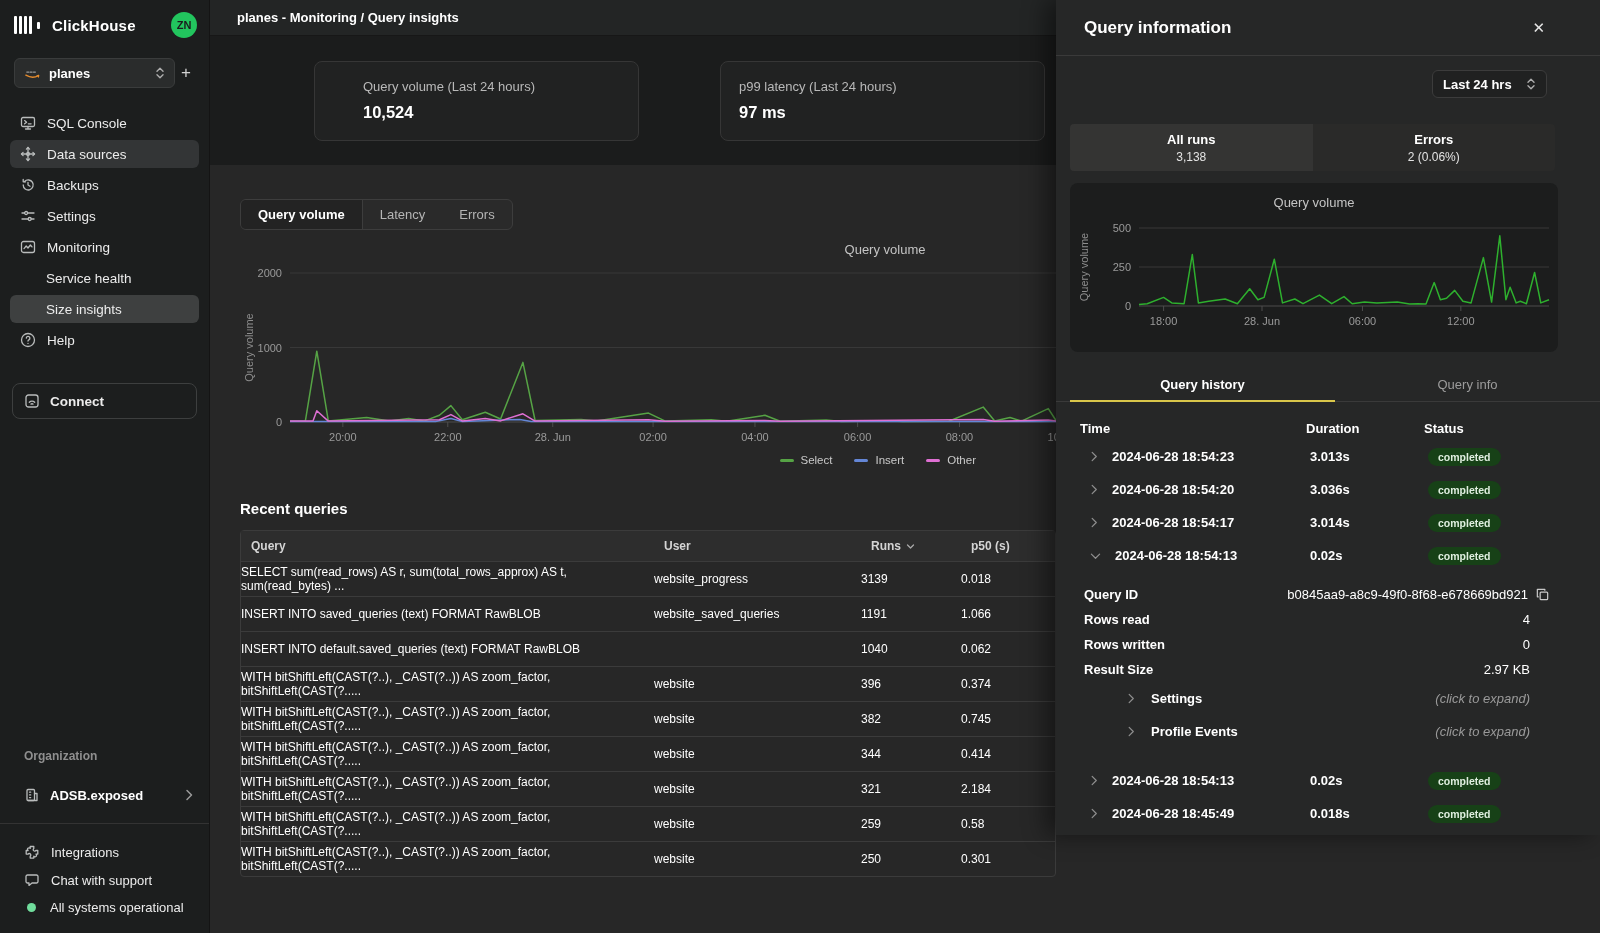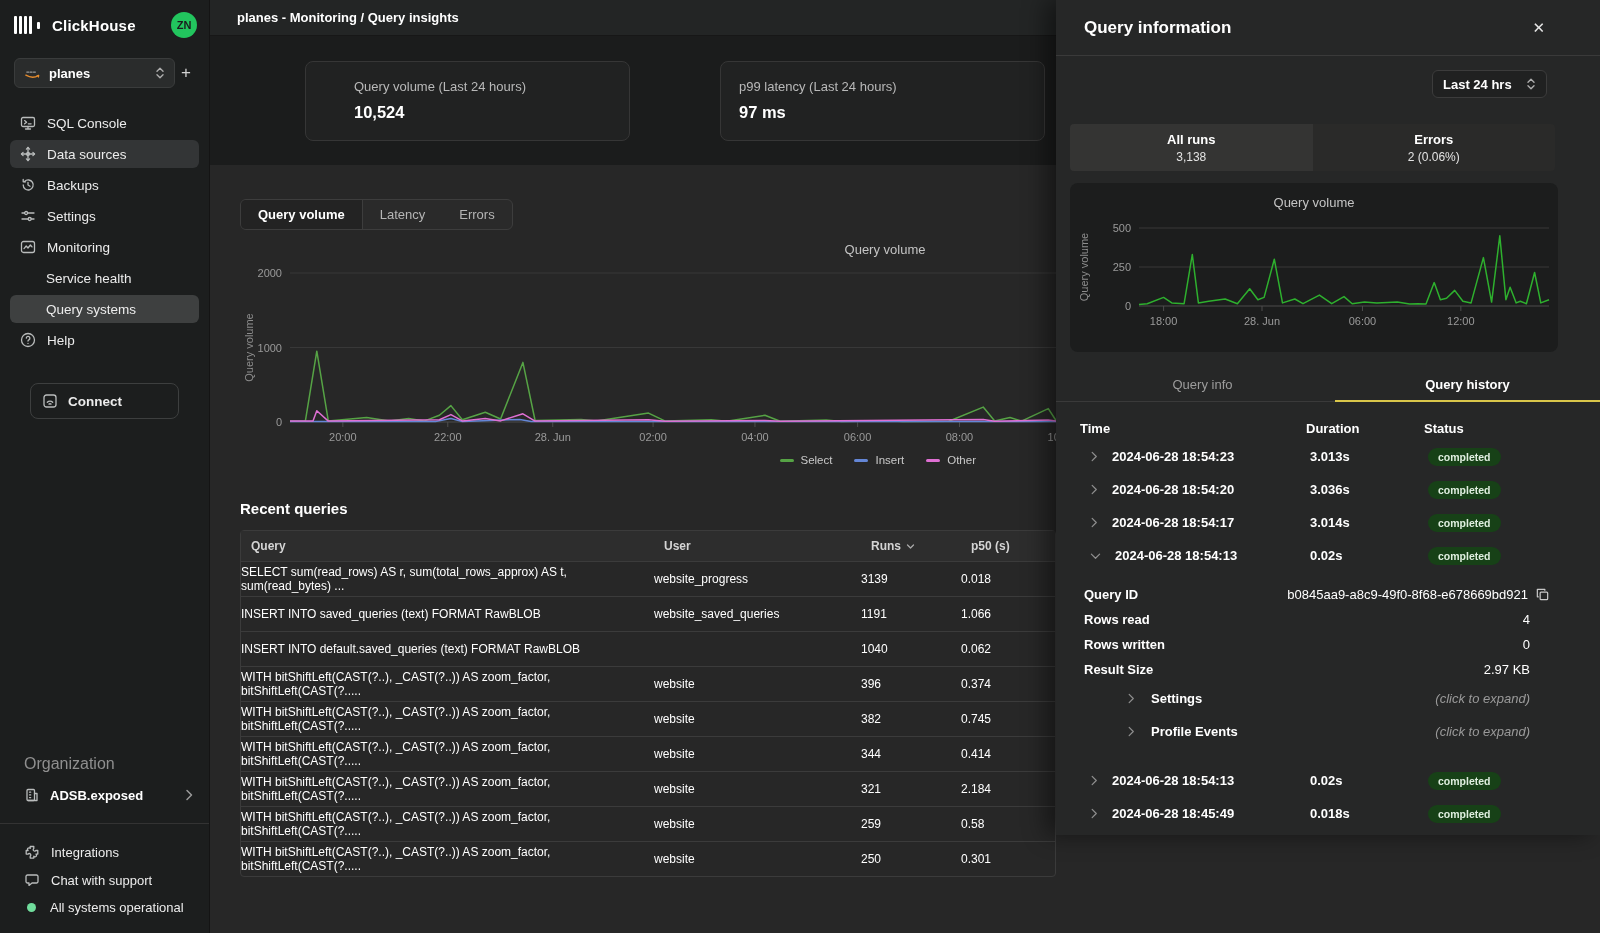--- a/index.html
+++ b/index.html
@@ -22,44 +22,44 @@
     display:flex; align-items:center; gap:8px; padding:0 9px; font-size:13px; font-weight:600; }
   .service-select .ud { margin-left:auto; color:#aeaeae; }
   .add-btn { width:22px; height:26px; background:none; border:none; color:#d2d2d2; font-size:17px; cursor:pointer; }
   nav { margin-top:18px; }
   .nav-item { display:flex; align-items:center; gap:11px; height:28px; margin:3px 10px; padding:0 10px;
     border-radius:6px; font-size:13.5px; font-weight:500; color:#ececec; cursor:pointer; }
   .nav-item.indent { padding-left:36px; }
   .nav-item.active { background:#333536; }
   .nav-item.selected { background:#3e4040; }
   .ico { display:inline-flex; color:#b9bcbc; }
-  .connect { margin:26px 30px 0; height:36px; display:flex; align-items:center; gap:10px; padding:0 11px;
+  .connect { margin:26px 12px 0; height:36px; display:flex; align-items:center; gap:10px; padding:0 11px;
     background:none; border:1px solid #3d3f3f; border-radius:8px; color:#ececec; font-size:13.5px; font-weight:600;
     font-family:inherit; cursor:pointer; }
   .grow { flex:1; }
-  .org-label { margin:0 0 10px 24px; font-size:16px; color:#8f8f8f; font-weight:400; }
+  .org-label { margin:0 0 20px 24px; font-size:12px; color:#8f8f8f; font-weight:700; }
   .org-item { display:flex; align-items:center; gap:10px; padding:0 16px 0 24px; height:24px; font-size:13px;
     font-weight:700; cursor:pointer; }
   .org-item .chev { margin-left:auto; color:#9a9a9a; }
   .side-divider { border-top:1px solid #333; margin:16px 0 14px; }
   .foot-item { display:flex; align-items:center; gap:11px; padding:6px 0 6px 24px; font-size:13px; font-weight:500;
     color:#ececec; cursor:pointer; }
   .dot { width:9px; height:9px; border-radius:50%; background:#70dd9c; margin:0 3px; }
   .sidebar-bottom { padding-bottom:12px; }
 
   
   .main { width:846px; min-width:846px; height:933px; overflow:hidden; background:#272727; position:relative; }
   .topbar { height:36px; background:#232525; border-bottom:1px solid #171717; display:flex; align-items:center;
     padding-left:27px; font-size:13px; font-weight:700; }
   .hero { height:129px; background:#1b1c1c; position:relative; }
   .stat-card { position:absolute; top:25px; width:325px; height:80px; background:#212222;
     border:1px solid #363636; border-radius:8px; padding:17px 18px; }
   .stat-card .cl { font-size:13px; color:#b9b9b9; }
   .stat-card .cv { margin-top:9px; font-size:16.5px; font-weight:700; }
-  .card-0 { left:95px;padding-left:48px; } .card-1 { left:510px; }
+  .card-0 { left:104px;padding-left:48px; } .card-1 { left:510px; }
   .content { padding:34px 0 0 30px; }
   .tabgroup { display:inline-flex; border:1px solid #3d3d3d; border-radius:6px; overflow:hidden; background:#2a2a2a; }
   .tab { height:29px; display:flex; align-items:center; padding:0 17px; font-size:13px; color:#b5b5b5; cursor:pointer; }
   .tab.on { background:#232323; color:#fff; font-weight:700; border-right:1px solid #3d3d3d; }
   .chart-wrap { position:relative; margin-top:12px; width:816px; }
   .chart-title { position:absolute; left:645px; top:0; transform:translateX(-50%); font-size:13px; color:#c4c4c4; }
   svg { overflow:hidden; display:block; }
   .tick { fill:#9a9a9a; font-size:11px; font-family:"Liberation Sans",sans-serif; }
   .ylab { fill:#8d8d8d; font-size:11px; font-family:"Liberation Sans",sans-serif; }
   .legend { display:flex; justify-content:flex-end; gap:22px; padding-right:80px; margin-top:12px; }
@@ -200,21 +200,21 @@
               <rect x="1.5" y="2.5" width="13" height="11" rx="2"></rect>
               <path d="M4 9.6l2.2-2.6 1.8 2 2.4-3 1.6 1.9"></path>
             </svg>
           </span>
           <span class="lbl">Monitoring</span>
         </div>
         <div class="nav-item indent">
           <span class="lbl">Service health</span>
         </div>
         <div class="nav-item indent selected">
-          <span class="lbl">Query systems</span>
+          <span class="lbl">Size insights</span>
         </div>
         <div class="nav-item">
           <span class="ico">
             <svg width="16" height="16" viewBox="0 0 16 16" fill="none" stroke="currentColor" stroke-width="1.3" stroke-linecap="round" stroke-linejoin="round">
               <circle cx="8" cy="8" r="6.5"></circle>
               <path d="M6.3 6.1a1.8 1.8 0 1 1 2.6 1.7c-.6.3-.9.7-.9 1.3"></path>
               <circle cx="8" cy="11.4" r=".7" fill="currentColor" stroke="none"></circle>
             </svg>
           </span>
           <span class="lbl">Help</span>
@@ -455,25 +455,25 @@
           <text class="tick" x="187" y="113" text-anchor="middle">28. Jun</text>
           <line x1="287.45000000000005" x2="287.45000000000005" y1="94" y2="99" stroke="#4d4d4d"></line>
           <text class="tick" x="287.45000000000005" y="113" text-anchor="middle">06:00</text>
           <line x1="385.85" x2="385.85" y1="94" y2="99" stroke="#4d4d4d"></line>
           <text class="tick" x="385.85" y="113" text-anchor="middle">12:00</text>
           <text class="ylab" x="13" y="55" text-anchor="middle" transform="rotate(-90 13 55)">Query volume</text>
           <polyline fill="none" stroke="#2eb02e" stroke-width="1.5" stroke-linejoin="round" points="64.0,92.4 72.2,91.7 88.6,85.4 96.8,90.9 109.1,91.7 117.3,42.5 123.4,90.9 133.7,89.3 150.1,87.0 162.4,91.7 174.7,76.8 182.9,87.8 189.1,85.4 199.3,47.2 207.5,90.9 219.8,87.0 228.0,91.7 244.4,83.1 256.7,91.7 269.0,84.6 277.2,91.7 289.5,90.1 301.8,90.9 322.3,90.1 334.6,92.1 342.8,91.7 351.0,92.1 359.2,70.6 365.4,87.8 371.5,86.2 379.7,78.4 387.9,89.3 396.1,90.9 408.4,45.6 416.6,90.1 424.8,23.8 430.9,87.8 435.1,75.3 441.2,90.9 445.3,89.3 451.4,91.7 459.6,60.5 465.8,90.9 474.0,87.8"></polyline>
         </svg>
     </div>
     <div class="p-tabs" id="panel-tabs">
+        <div class="p-tab on">
+          <span>Query history</span>
+        </div>
         <div class="p-tab">
           <span>Query info</span>
-        </div>
-        <div class="p-tab on">
-          <span>Query history</span>
         </div>
       </div>
     <div class="h-head" id="hist-head">
         <span>Time</span>
         <span>Duration</span>
         <span>Status</span>
       </div>
     <div id="hist-before">
         <div class="h-row">
           <div class="h-time">

